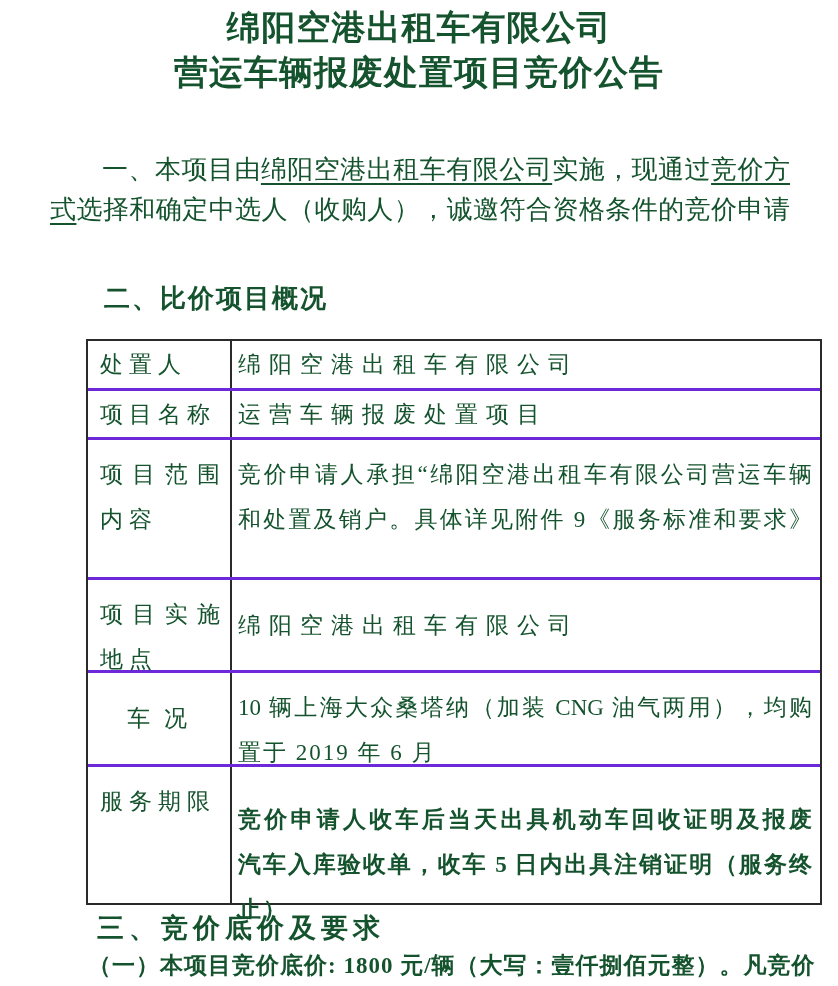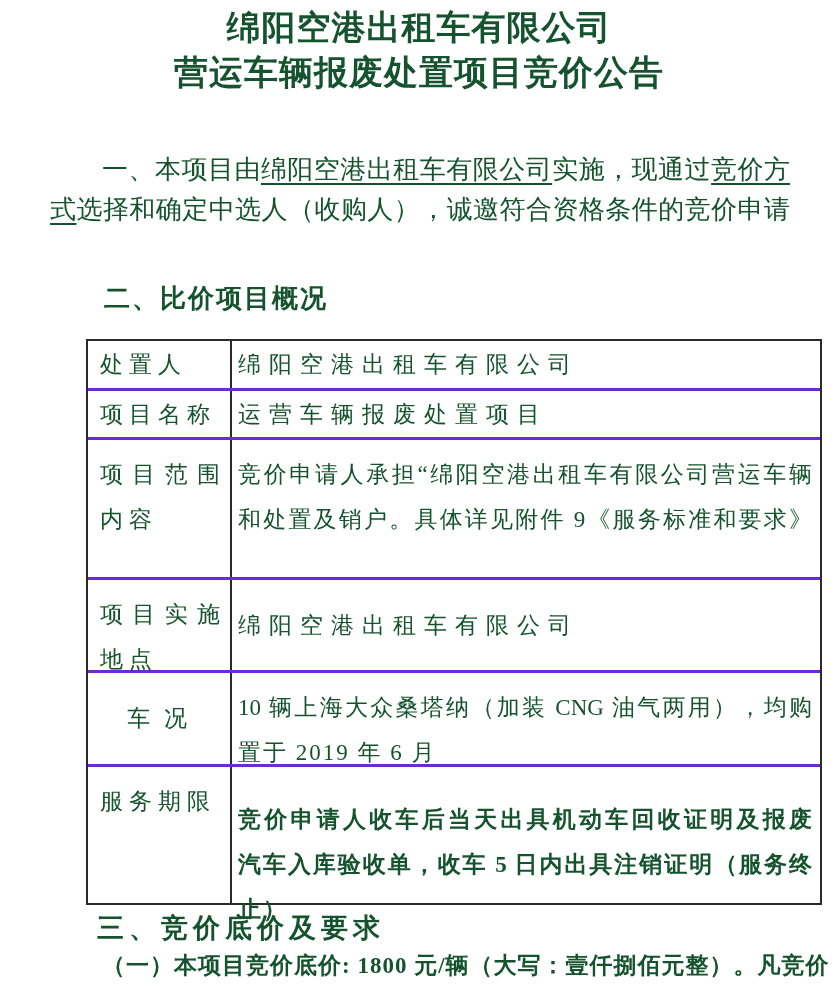--- a/index.html
+++ b/index.html
@@ -62,21 +62,21 @@
     left: 97px;
     top: 910px;
     font-size: 27px;
     font-weight: bold;
     letter-spacing: 5px;
     line-height: 36px;
     white-space: nowrap;
   }
   .pline {
     position: absolute;
-    left: 64px;
+    left: 50px;
     top: 949px;
     width: 772px;
     text-indent: 38px;
     font-size: 23px;
     font-weight: bold;
     letter-spacing: 1px;
     line-height: 34px;
     white-space: nowrap;
   }
 

